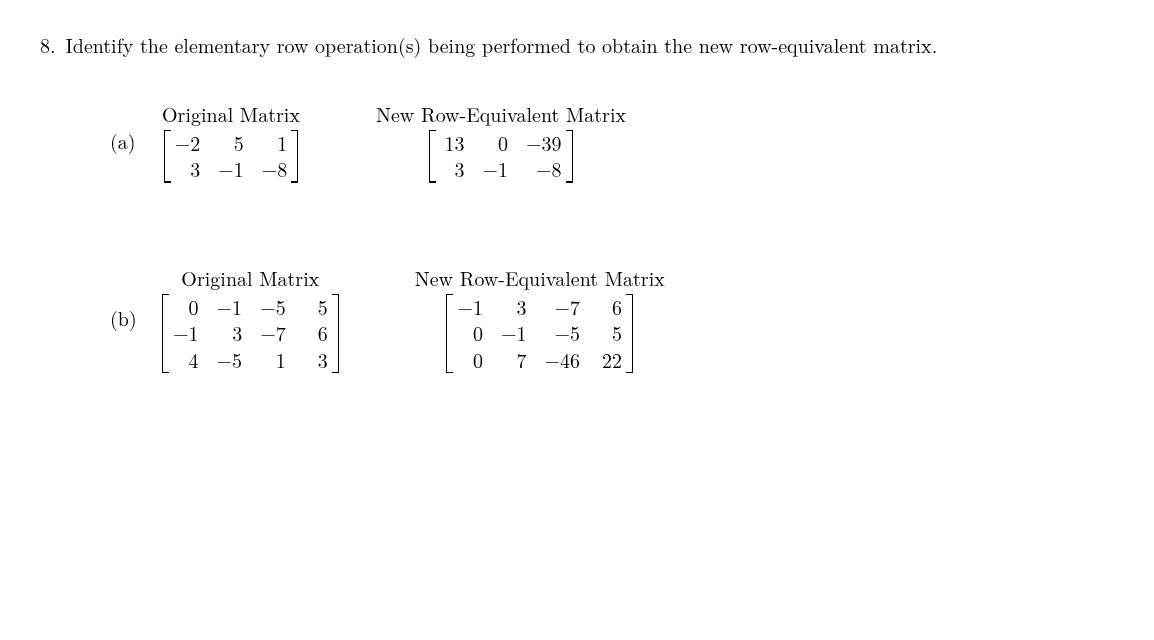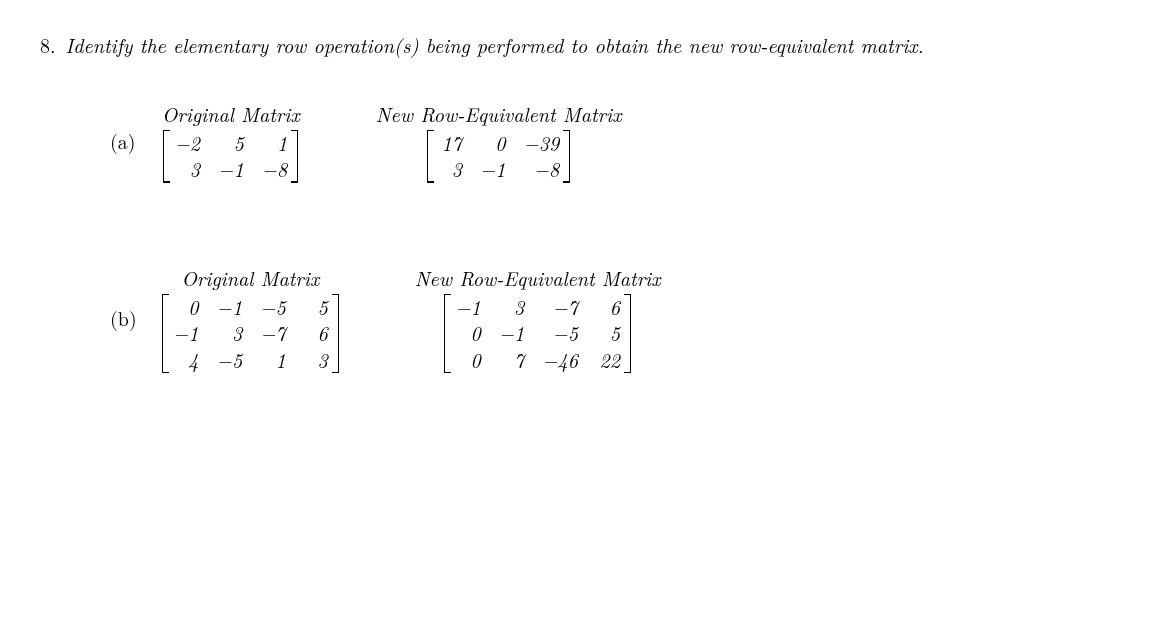--- a/index.html
+++ b/index.html
@@ -12,34 +12,33 @@
     width: 1154px;
     box-sizing: border-box;
   }
   .hang {
     display: flex;
     align-items: baseline;
     gap: 10px;
     margin-bottom: 40px;
   }
   .num { flex: 0 0 auto; }
-  .q-text { flex: 1; line-height: 1.35; font-style: italic; }
+  .q-text { flex: 1; line-height: 1.35; }
   .problems { padding-left: 70px; }
   .sub {
     display: flex;
     align-items: center;
     gap: 18px;
     margin-bottom: 80px;
   }
   .sublabel { flex: 0 0 34px; }
   .col {
     display: flex;
     flex-direction: column;
     align-items: center;
-    font-style: italic;
   }
   .col-title {
     margin-bottom: 2px;
     font-size: 20px;
   }
   .spacer { width: 40px; }
 
   .matrix {
     display: inline-flex;
     align-items: stretch;
@@ -100,21 +99,21 @@
           </div>
           <div class="br-r"></div>
         </div>
       </div>
       <div class="spacer"></div>
       <div class="col">
         <div class="col-title">New Row-Equivalent Matrix</div>
         <div class="matrix">
           <div class="br-l"></div>
           <div class="cells" style="grid-template-columns: repeat(3, auto);">
-            <div class="cell">17</div>
+            <div class="cell">13</div>
             <div class="cell">0</div>
             <div class="cell">−39</div>
             <div class="cell">3</div>
             <div class="cell">−1</div>
             <div class="cell">−8</div>
           </div>
           <div class="br-r"></div>
         </div>
       </div>
     </div>

